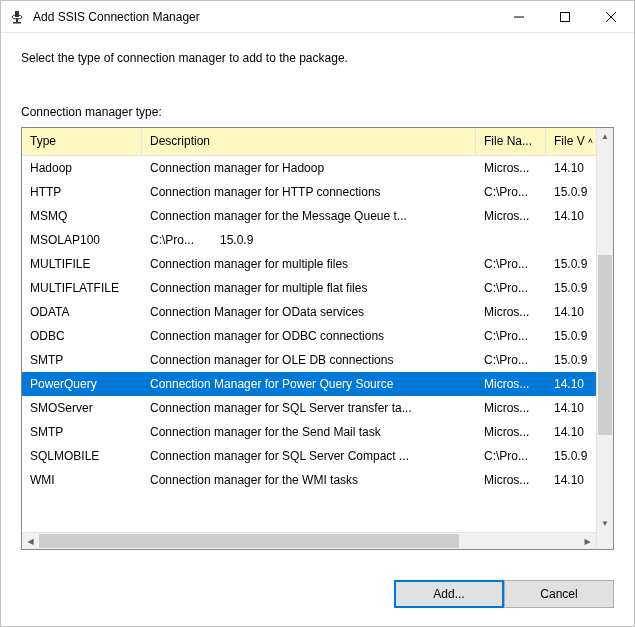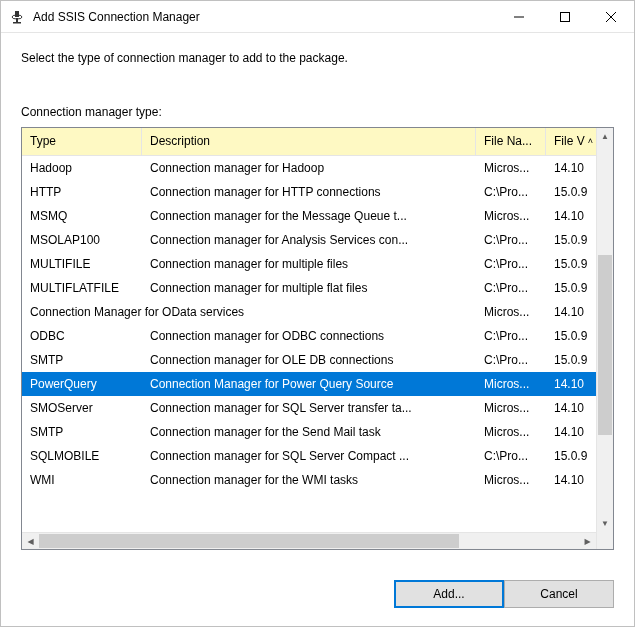--- a/index.html
+++ b/index.html
@@ -275,37 +275,37 @@
                 <div class="cell col-fver">15.0.9</div>
               </div>
               <div class="row">
                 <div class="cell col-type">MSMQ</div>
                 <div class="cell col-desc">Connection manager for the Message Queue t...</div>
                 <div class="cell col-fname">Micros...</div>
                 <div class="cell col-fver">14.10</div>
               </div>
               <div class="row">
                 <div class="cell col-type">MSOLAP100</div>
-                <div class="cell col-desc">Connection manager for Analysis Services con...</div>
                 <div class="cell col-fname">C:\Pro...</div>
                 <div class="cell col-fver">15.0.9</div>
               </div>
               <div class="row">
                 <div class="cell col-type">MULTIFILE</div>
                 <div class="cell col-desc">Connection manager for multiple files</div>
                 <div class="cell col-fname">C:\Pro...</div>
                 <div class="cell col-fver">15.0.9</div>
               </div>
               <div class="row">
                 <div class="cell col-type">MULTIFLATFILE</div>
                 <div class="cell col-desc">Connection manager for multiple flat files</div>
                 <div class="cell col-fname">C:\Pro...</div>
                 <div class="cell col-fver">15.0.9</div>
               </div>
               <div class="row">
+                <div class="cell col-type">ODATA</div>
                 <div class="cell col-desc">Connection Manager for OData services</div>
                 <div class="cell col-fname">Micros...</div>
                 <div class="cell col-fver">14.10</div>
               </div>
               <div class="row">
                 <div class="cell col-type">ODBC</div>
                 <div class="cell col-desc">Connection manager for ODBC connections</div>
                 <div class="cell col-fname">C:\Pro...</div>
                 <div class="cell col-fver">15.0.9</div>
               </div>

